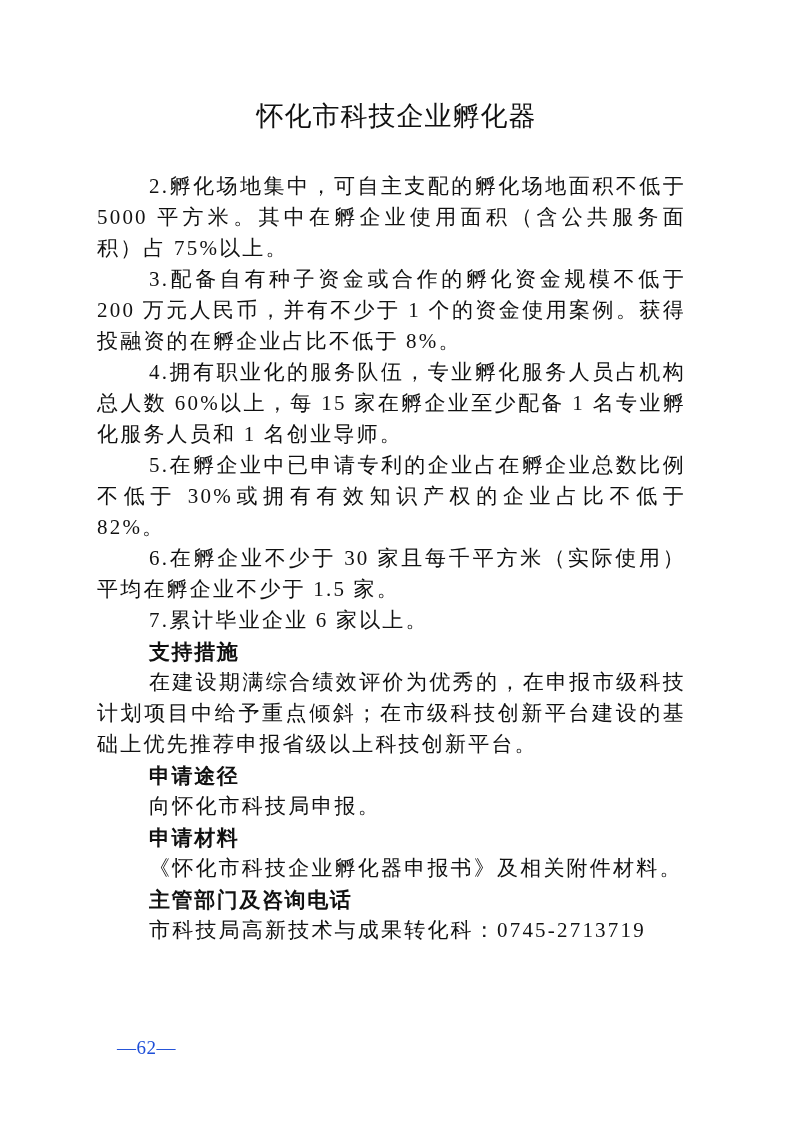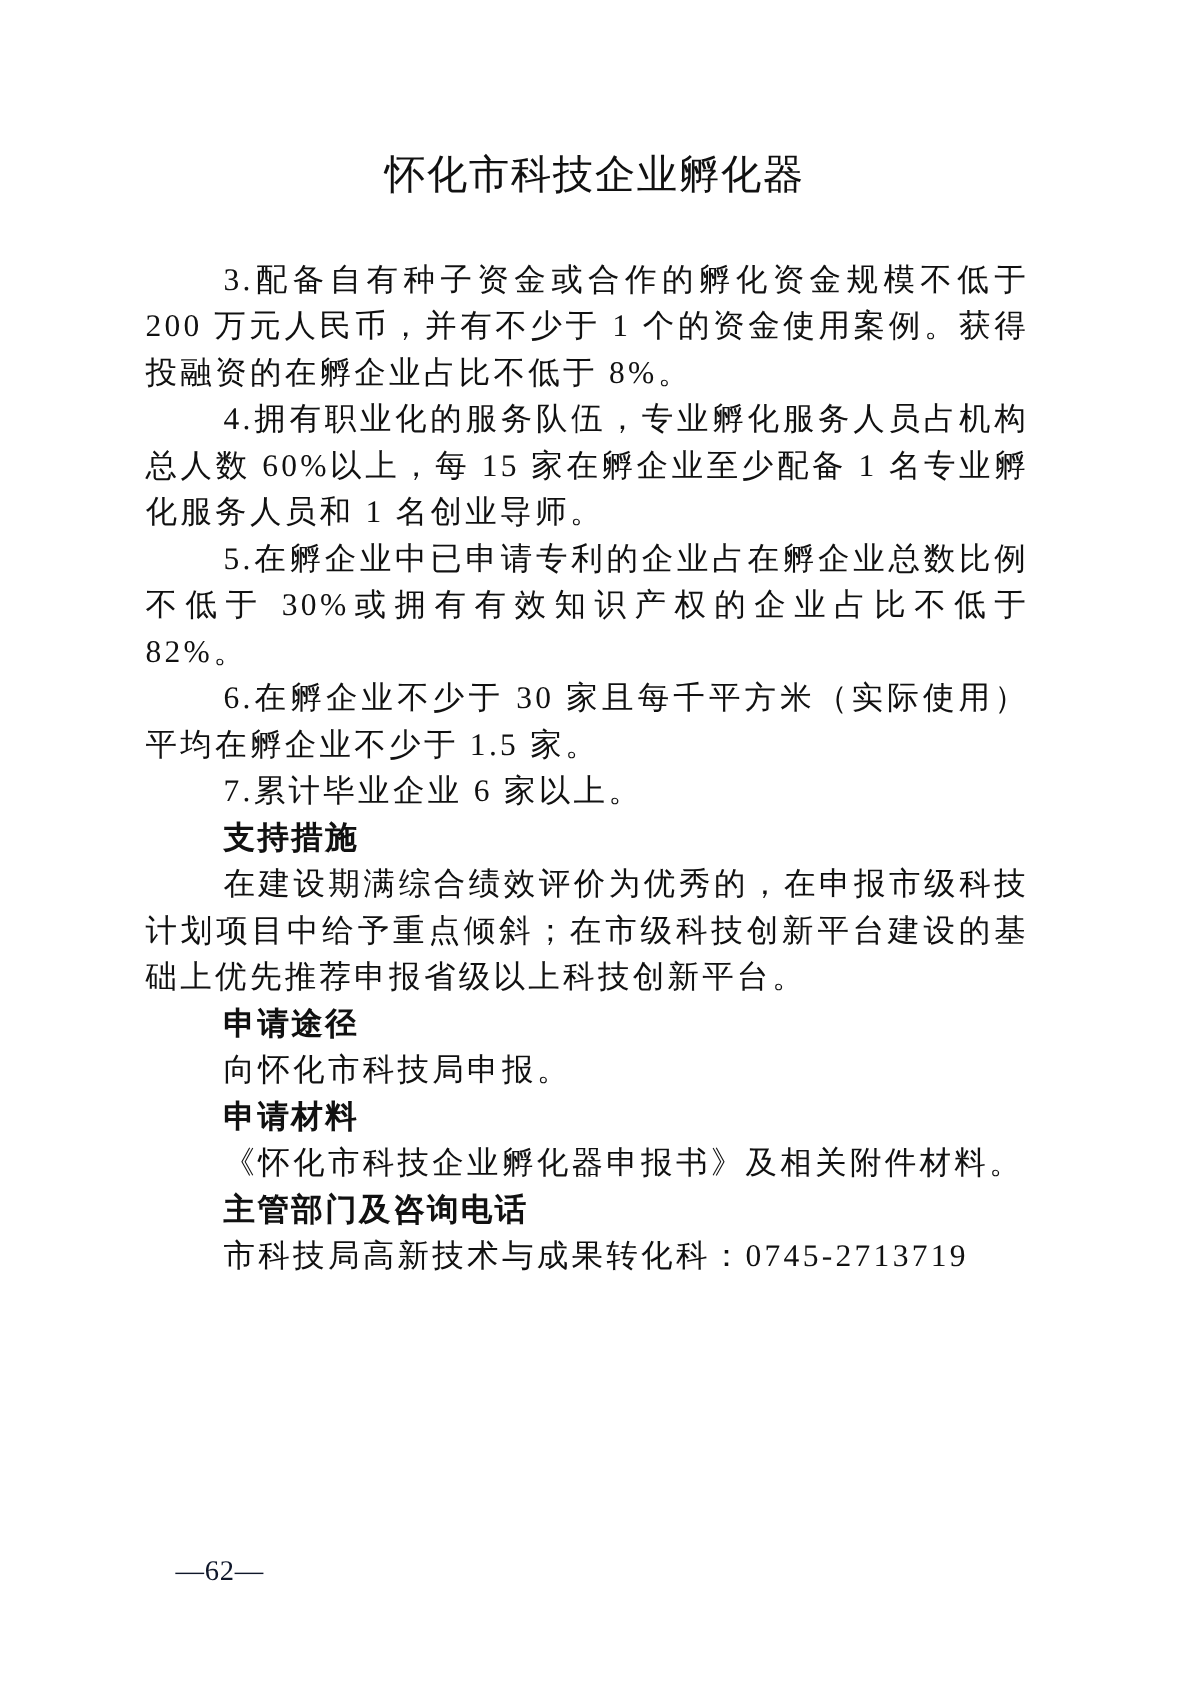--- a/index.html
+++ b/index.html
@@ -51,33 +51,34 @@
     font-weight: bold;
     letter-spacing: 1.6px;
     font-family: "Liberation Sans", "DejaVu Sans", sans-serif;
   }
   .page-footer {
     position: absolute;
     left: 117px;
     top: 1037px;
     font-size: 19px;
     letter-spacing: 0.5px;
-    color: #0f172a;
+    color: #1d4ed8;
     font-family: "Liberation Serif", "DejaVu Serif", serif;
   }
 </style>
 </head>
 <body>
 
 <div class="page">
 
   <h1 class="doc-title">怀化市科技企业孵化器</h1>
 
   <div class="content">
 
+    <p>2.孵化场地集中，可自主支配的孵化场地面积不低于 5000 平方米。其中在孵企业使用面积（含公共服务面积）占 75%以上。</p>
     <p>3.配备自有种子资金或合作的孵化资金规模不低于 200 万元人民币，并有不少于 1 个的资金使用案例。获得投融资的在孵企业占比不低于 8%。</p>
     <p>4.拥有职业化的服务队伍，专业孵化服务人员占机构总人数 60%以上，每 15 家在孵企业至少配备 1 名专业孵化服务人员和 1 名创业导师。</p>
     <p>5.在孵企业中已申请专利的企业占在孵企业总数比例不低于 30%或拥有有效知识产权的企业占比不低于 82%。</p>
     <p>6.在孵企业不少于 30 家且每千平方米（实际使用）平均在孵企业不少于 1.5 家。</p>
     <p>7.累计毕业企业 6 家以上。</p>
 
     <h2 class="sec-heading">支持措施</h2>
     <p>在建设期满综合绩效评价为优秀的，在申报市级科技计划项目中给予重点倾斜；在市级科技创新平台建设的基础上优先推荐申报省级以上科技创新平台。</p>
 
     <h2 class="sec-heading">申请途径</h2>

